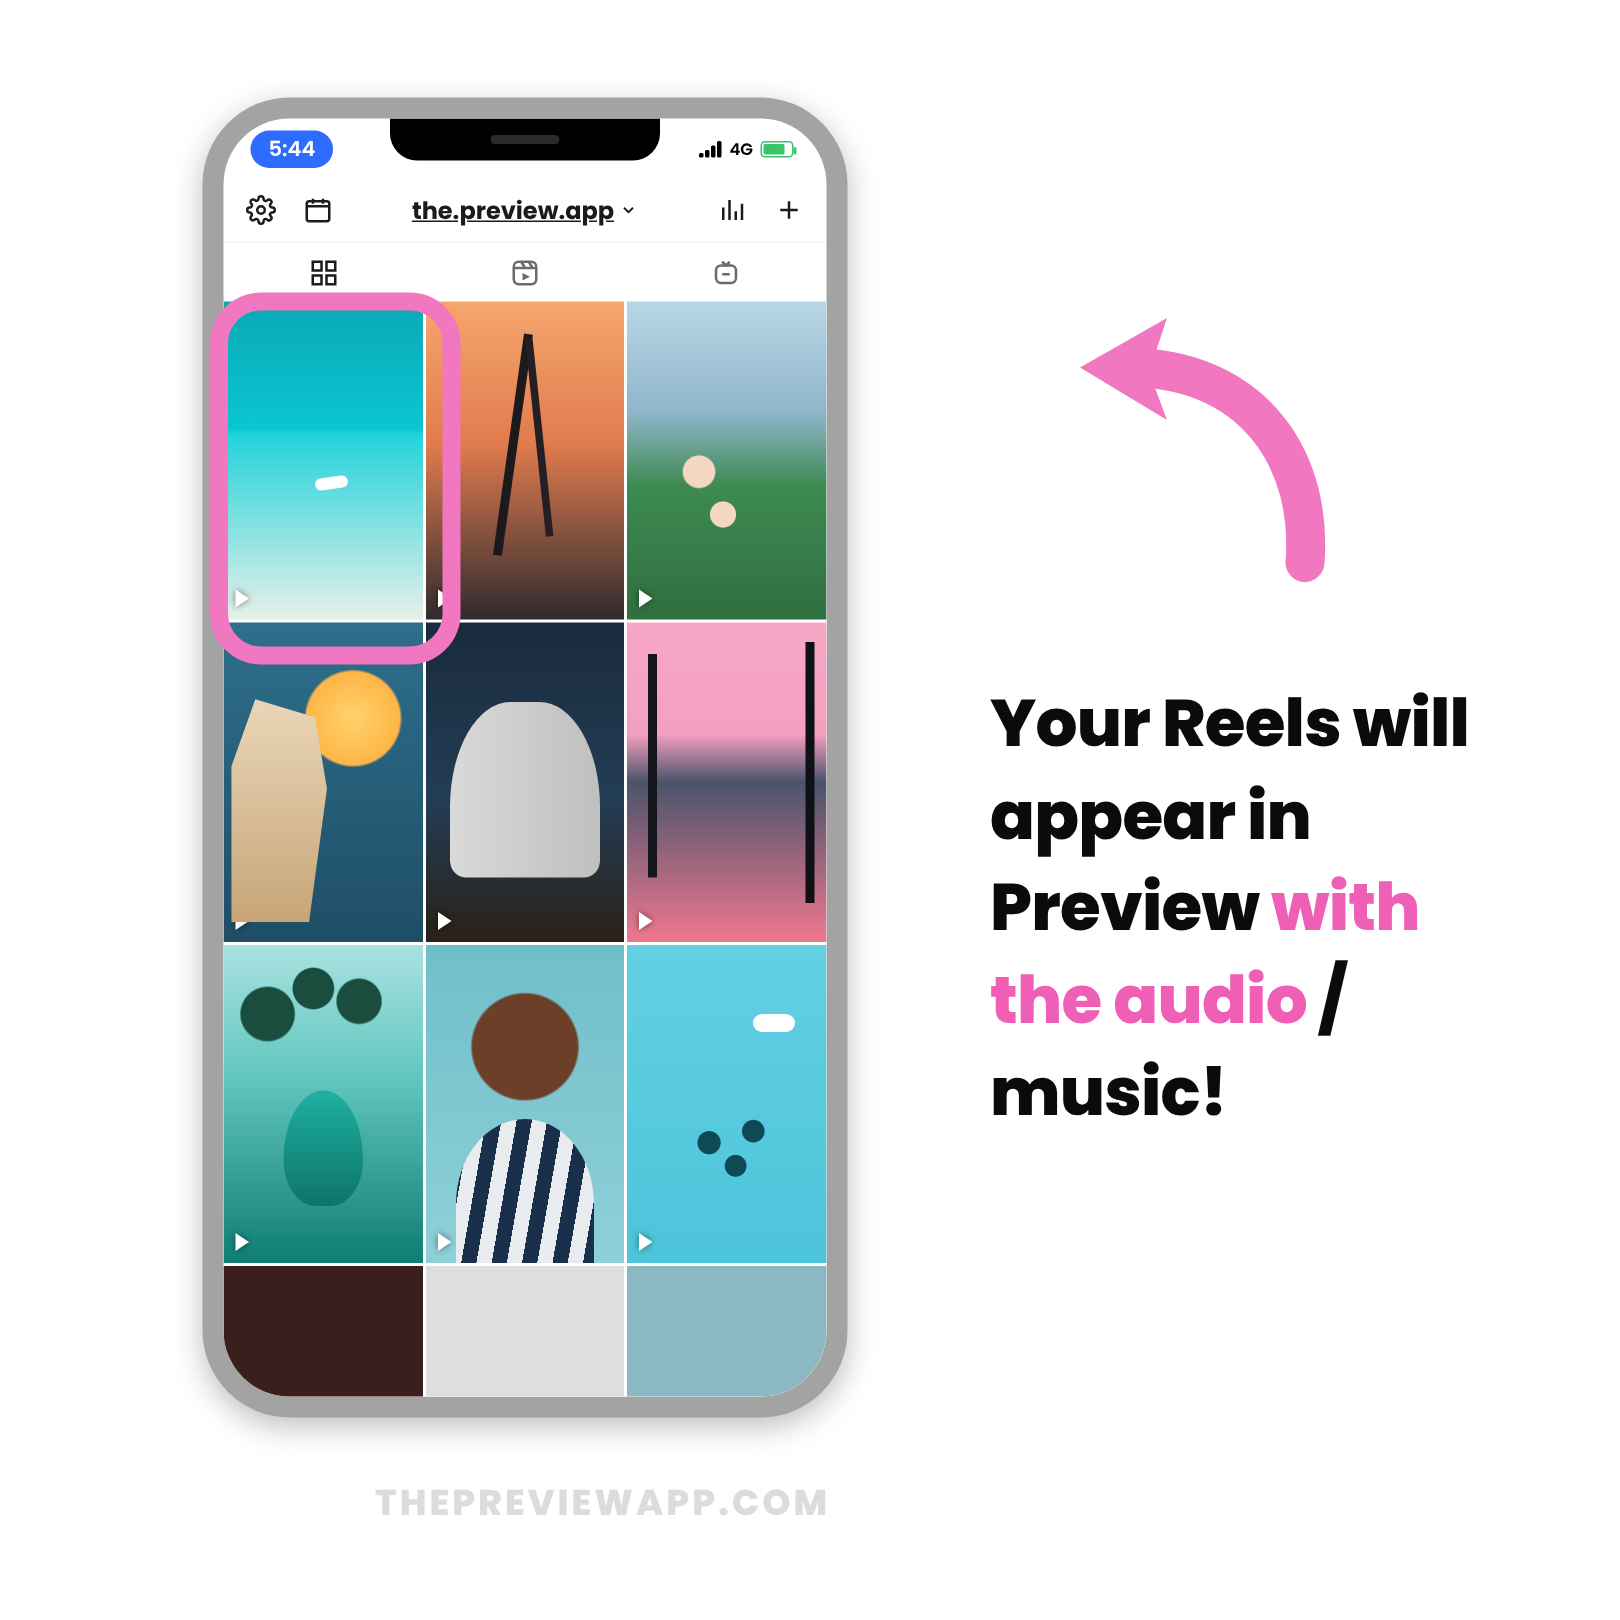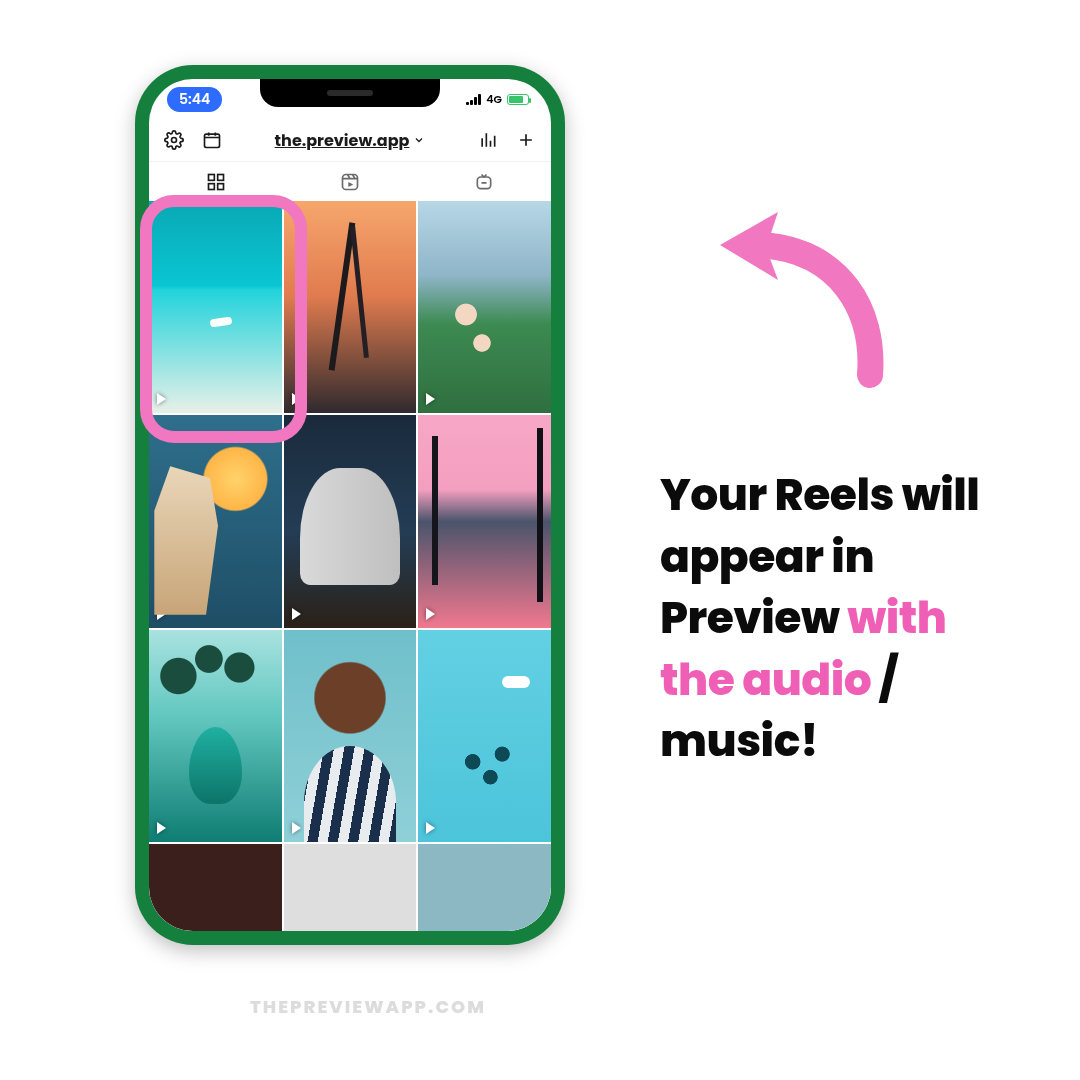--- a/index.html
+++ b/index.html
@@ -12,21 +12,21 @@
     overflow: hidden;
   }
 
   
   .phone {
     position: absolute;
     left: 135px;
     top: 65px;
     width: 430px;
     height: 880px;
-    background: #15803d;
+    background: #a3a3a3;
     border-radius: 58px;
     padding: 14px;
     box-shadow: 0 6px 20px rgba(0,0,0,.25);
   }
   .screen {
     width: 100%;
     height: 100%;
     background: #fff;
     border-radius: 44px;
     overflow: hidden;
@@ -171,21 +171,21 @@
     border:12px solid #f077c0;
     border-radius:34px;
     z-index:30;
     pointer-events:none;
   }
 
   
   .caption{
     position:absolute;
     left:660px;
-    top:464px;
+    top:452px;
     width:340px;
     font-weight:800;
     font-size:44px;
     line-height:1.4;
     color:#0b0b0b;
     letter-spacing:-.5px;
   }
   .caption .pink{ color:#ef5fb5; }
 
   
@@ -195,21 +195,21 @@
     top:200px;
     width:200px;
     height:190px;
   }
 
   
   .watermark{
     position:absolute;
     left:250px;
     bottom:60px;
-    font-size:18px;
+    font-size:24px;
     font-weight:800;
     letter-spacing:2px;
     color:#dcdcdc;
   }
 </style>
 </head>
 <body>
 
 <div class="phone">
   <div class="screen">

